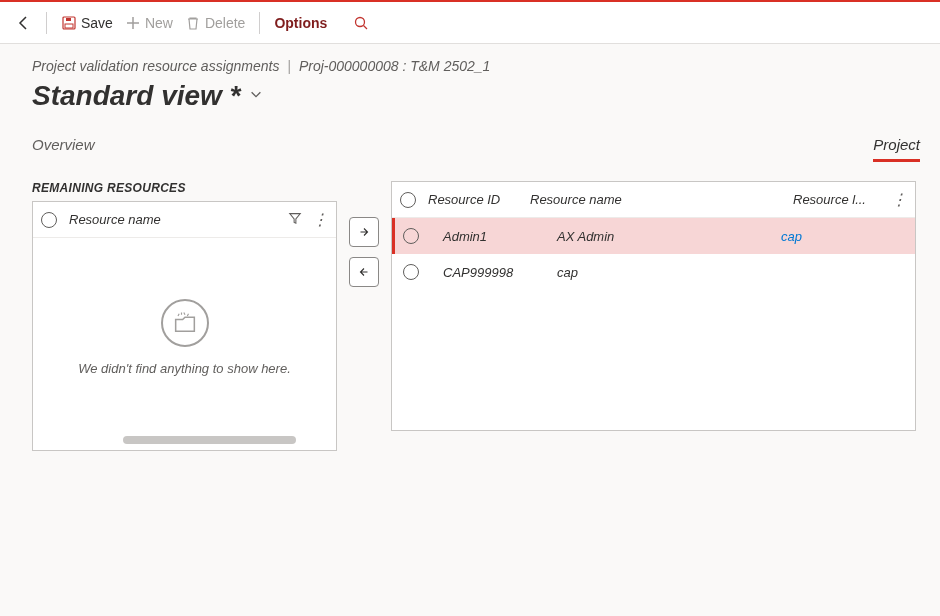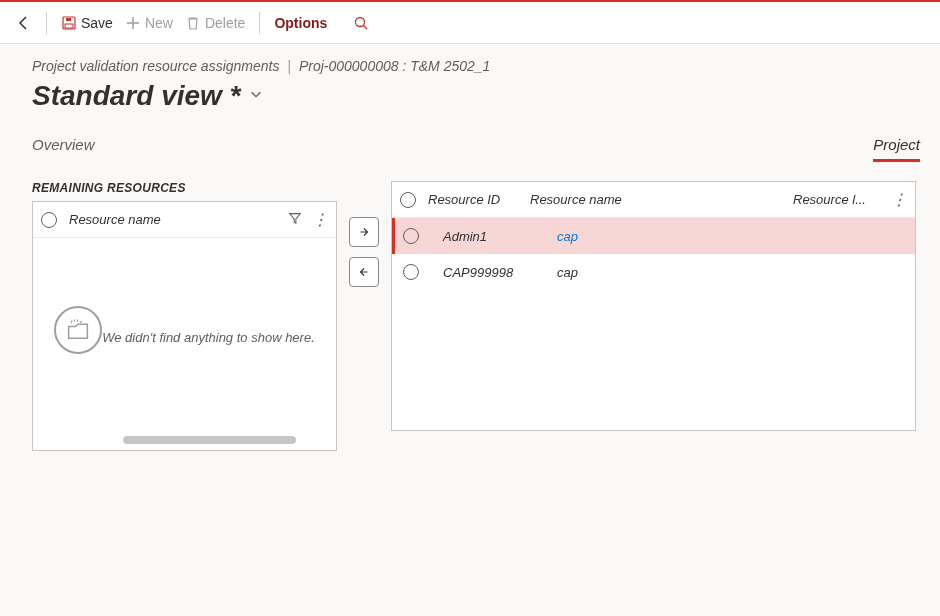--- a/index.html
+++ b/index.html
@@ -38,21 +38,21 @@
   .col-title { font-size: 12px; font-weight: 700; letter-spacing: 0.3px; margin-bottom: 6px; }
   .grid-box { border: 1px solid #c8c6c4; background: #fff; }
   .grid-left { width: 305px; height: 250px; display: flex; flex-direction: column; }
   .grid-right { width: 525px; height: 250px; display: flex; flex-direction: column; }
 
   .grid-header { display: flex; align-items: center; height: 36px; border-bottom: 1px solid #edebe9; padding: 0 8px; gap: 12px; }
   .grid-header .hcol { font-size: 13px; color: #323130; }
   .grid-header .actions { margin-left: auto; display: flex; align-items: center; gap: 10px; color: #605e5c; }
   .radio { width: 16px; height: 16px; border: 1.5px solid #605e5c; border-radius: 50%; display: inline-block; flex-shrink: 0; }
 
-  .empty-state { flex: 1; display: flex; flex-direction: row; align-items: center; justify-content: center; color: #605e5c; font-size: 13px; padding: 10px; }
+  .empty-state { flex: 1; display: flex; flex-direction: column; align-items: center; justify-content: center; color: #605e5c; font-size: 13px; padding: 10px; }
   .empty-icon { width: 48px; height: 48px; border: 2px solid #a19f9d; border-radius: 50%; display: flex; align-items: center; justify-content: center; margin-bottom: 14px; }
 
   .scroll-hint { height: 8px; background: #c8c6c4; margin: 0 40px 6px 90px; border-radius: 4px; }
 
   .move-btns { display: flex; flex-direction: column; gap: 10px; margin-top: 36px; }
   .move-btn { width: 30px; height: 30px; border: 1px solid #8a8886; border-radius: 4px; background: #fff; display: flex; align-items: center; justify-content: center; cursor: pointer; color: #323130; }
 
   .row { display: flex; align-items: center; height: 36px; padding: 0 8px; gap: 24px; font-size: 13px; border-left: 3px solid transparent; }
   .row.highlight { background: #f7d6d6; border-left-color: #d93025; }
   .row .c-id { width: 90px; }
@@ -188,20 +188,21 @@
           <span class="radio"></span>
           <span class="hcol id">Resource ID</span>
           <span class="hcol name">Resource name</span>
           <span class="hcol legal">Resource l...</span>
           <span class="more">⋮</span>
         </div>
         <div id="selected-rows">
             <div class="row highlight">
               <span class="radio"></span>
               <span class="c-id">Admin1</span>
+              <span class="c-name">AX Admin</span>
               <span class="c-legal">cap</span>
             </div>
             <div class="row">
               <span class="radio"></span>
               <span class="c-id">CAP999998</span>
               <span class="c-legal plain">cap</span>
             </div>
           </div>
       </div>
     </div>

